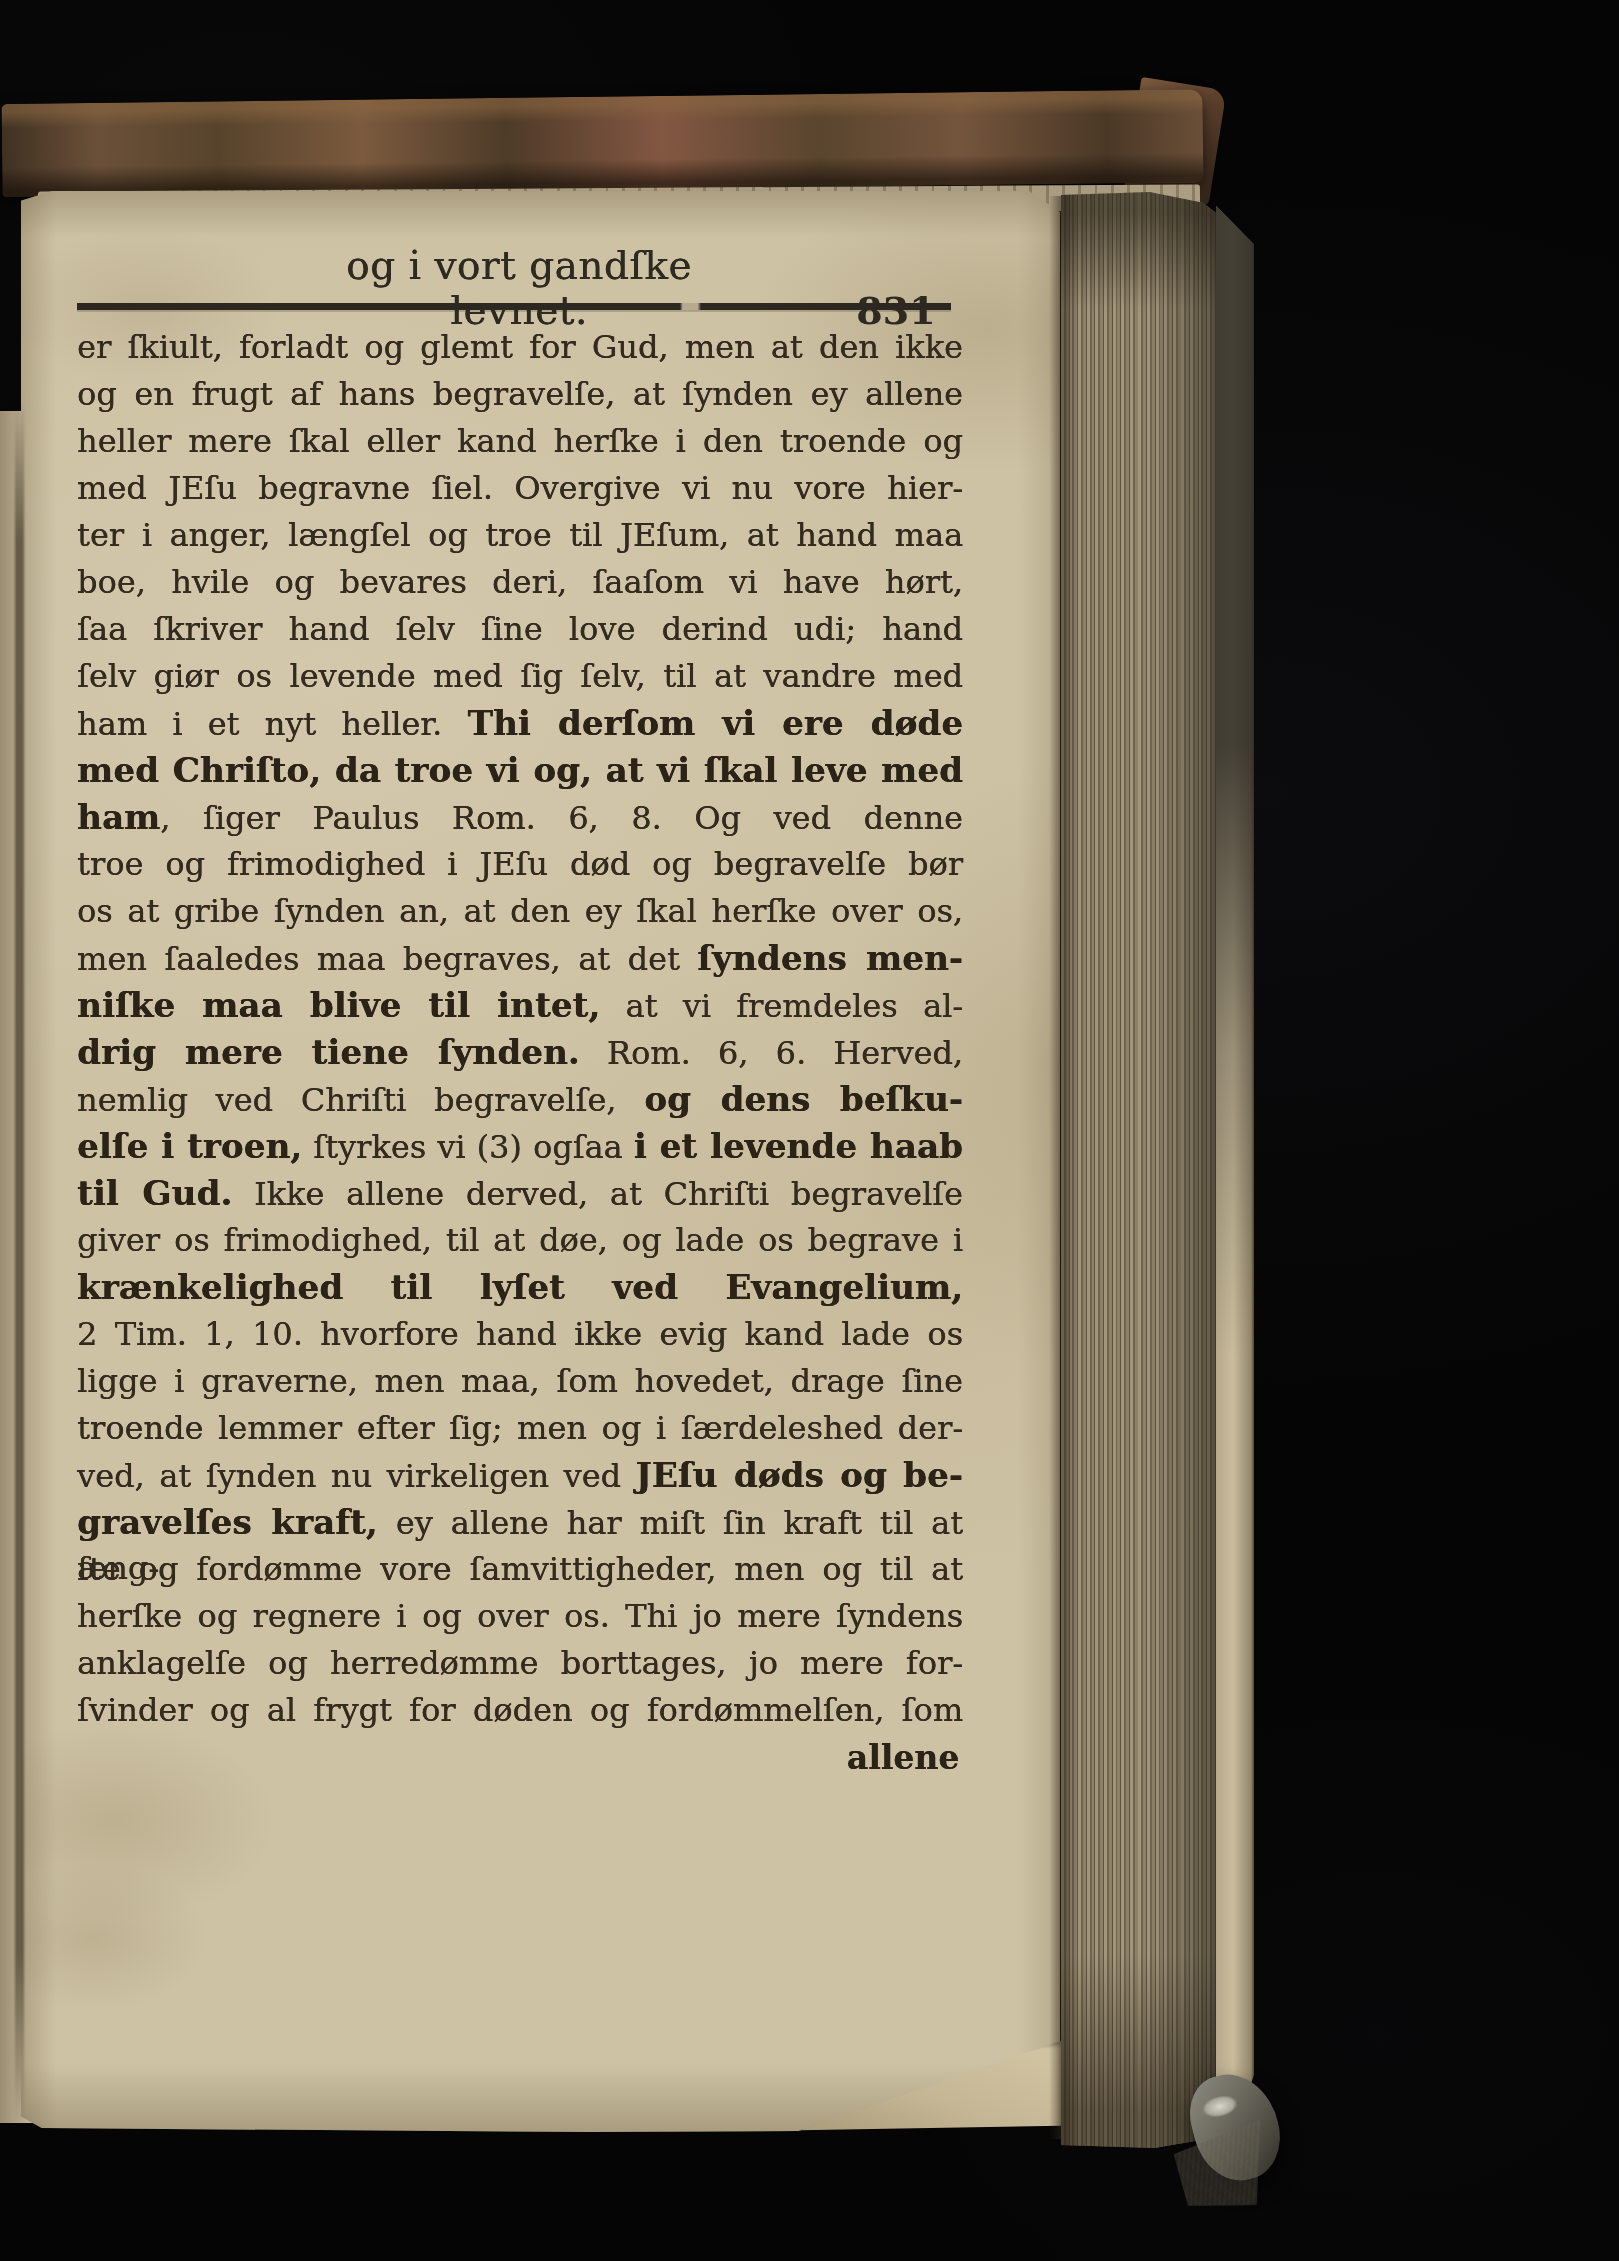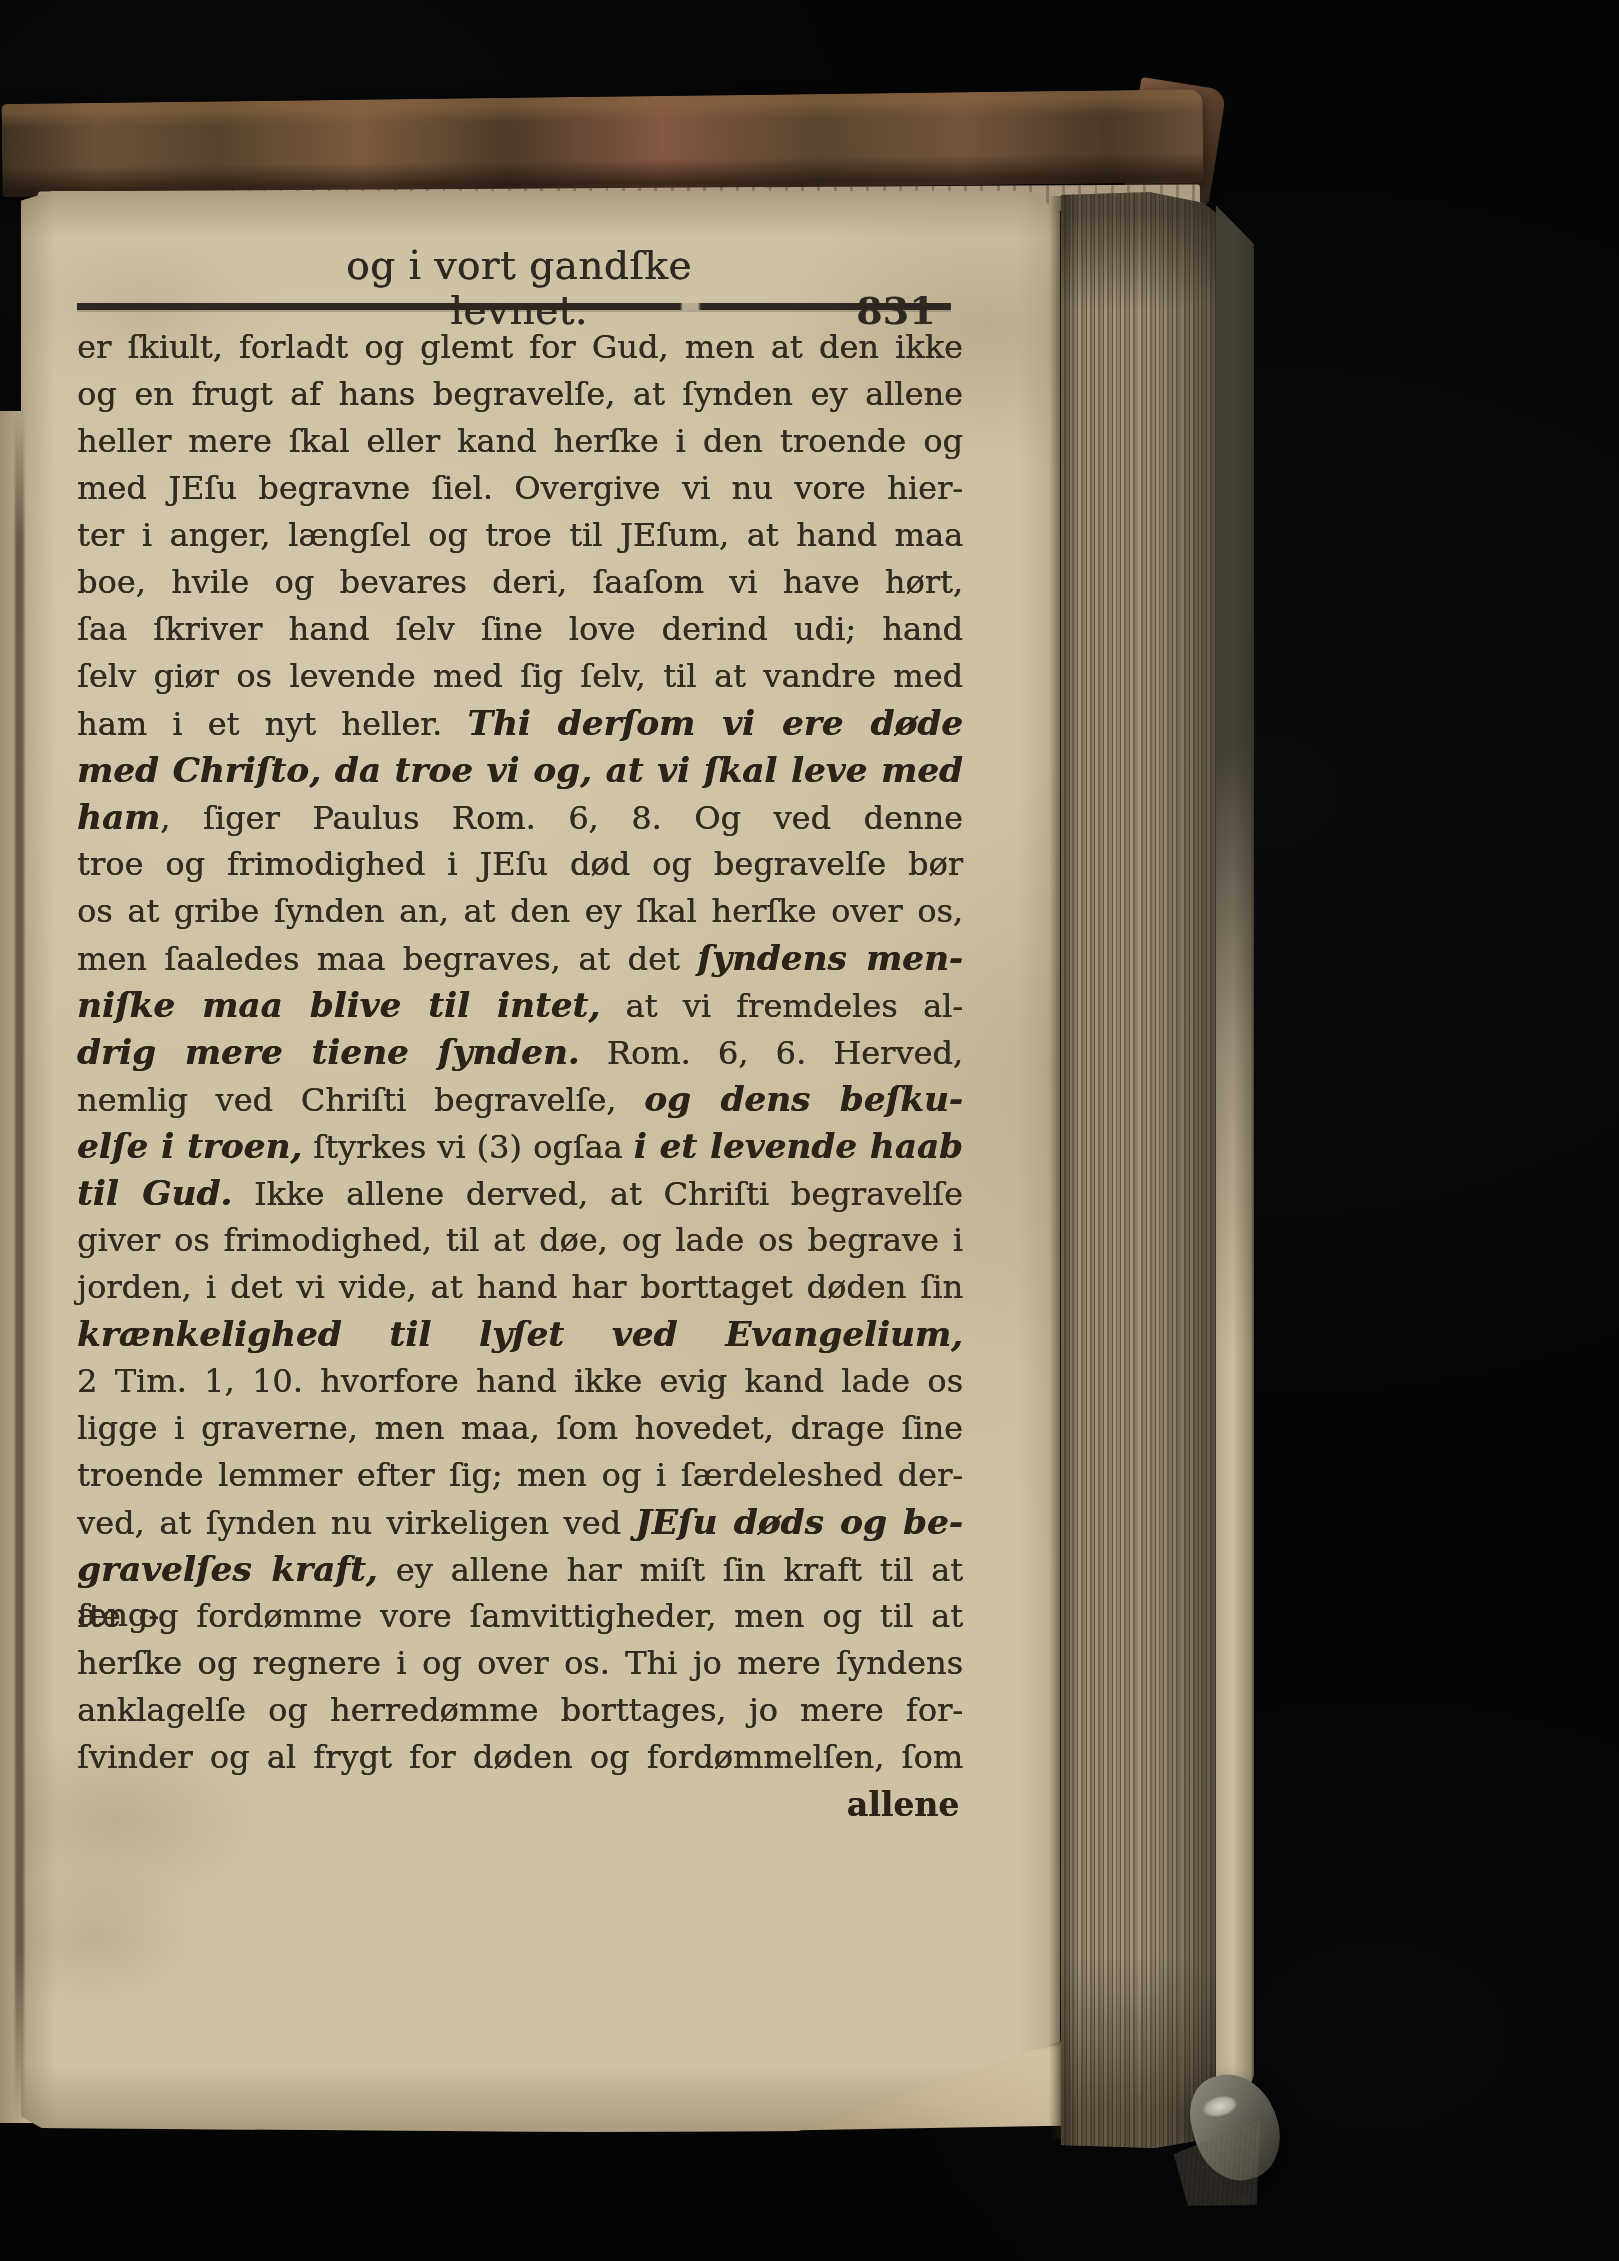--- a/index.html
+++ b/index.html
@@ -78,21 +78,21 @@
   .running-title{margin-left:202px;width:480px;text-align:center;font-weight:400;font-size:39px;
     letter-spacing:0.5px;text-shadow:0.4px 0 0 currentColor;}
   .page-number{margin-left:auto;width:134px;text-align:center;font-size:38px;font-weight:600;}
   .header-rule{position:absolute;left:56px;top:112px;width:874px;height:6.7px;
     background:linear-gradient(90deg,#2c2720 0 69%, rgba(44,39,32,.15) 69.3% 71%, #2c2720 71.4% 100%);
     box-shadow:0 1.9px 0 rgba(44,39,32,.22);}
   .text-body{position:absolute;left:56px;top:134px;width:886px;color:#332b1f;}
   .tline{height:47px;font-size:32px;line-height:45px;text-align:justify;text-align-last:justify;
     text-shadow:0.3px 0 0 currentColor;}
   .seg{white-space:pre-wrap;}
-  .seg.em{font-weight:700;font-size:1.07em;color:#2b2317;font-style:italic;}
+  .seg.em{font-weight:700;font-size:1.07em;color:#2b2317;}
   .catchword-line{height:48px;font-size:33px;font-weight:700;line-height:46px;
     text-align:right;text-align-last:right;padding-right:3.8px;color:#2b2317;
     text-shadow:0.3px 0 0 currentColor;}
 </style>
 </head>
 <body>
 
 <div id="scene">
   <div class="leather-corner"></div>
   <div class="leather"></div>
@@ -119,21 +119,20 @@
         <div class="tline"><span class="seg em">ham</span><span class="seg">, ſiger Paulus Rom. 6, 8. Og ved denne</span></div>
         <div class="tline"><span class="seg">troe og frimodighed i JEſu død og begravelſe bør</span></div>
         <div class="tline"><span class="seg">os at gribe ſynden an, at den ey ſkal herſke over os,</span></div>
         <div class="tline"><span class="seg">men ſaaledes maa begraves, at det </span><span class="seg em">ſyndens men-</span></div>
         <div class="tline"><span class="seg em">niſke maa blive til intet,</span><span class="seg"> at vi fremdeles al-</span></div>
         <div class="tline"><span class="seg em">drig mere tiene ſynden.</span><span class="seg"> Rom. 6, 6. Herved,</span></div>
         <div class="tline"><span class="seg">nemlig ved Chriſti begravelſe, </span><span class="seg em">og dens beſku-</span></div>
         <div class="tline"><span class="seg em">elſe i troen,</span><span class="seg"> ſtyrkes vi (3) ogſaa </span><span class="seg em">i et levende haab</span></div>
         <div class="tline"><span class="seg em">til Gud.</span><span class="seg"> Ikke allene derved, at Chriſti begravelſe</span></div>
         <div class="tline"><span class="seg">giver os frimodighed, til at døe, og lade os begrave i</span></div>
-        <div class="tline"><span class="seg">jorden, i det vi vide, at hand har borttaget døden ſin</span></div>
         <div class="tline"><span class="seg em">krænkelighed til lyſet ved Evangelium,</span></div>
         <div class="tline"><span class="seg">2 Tim. 1, 10. hvorfore hand ikke evig kand lade os</span></div>
         <div class="tline"><span class="seg">ligge i graverne, men maa, ſom hovedet, drage ſine</span></div>
         <div class="tline"><span class="seg">troende lemmer efter ſig; men og i ſærdeleshed der-</span></div>
         <div class="tline"><span class="seg">ved, at ſynden nu virkeligen ved </span><span class="seg em">JEſu døds og be-</span></div>
         <div class="tline"><span class="seg em">gravelſes kraft,</span><span class="seg"> ey allene har miſt ſin kraft til at æng-</span></div>
         <div class="tline"><span class="seg">ſte og fordømme vore ſamvittigheder, men og til at</span></div>
         <div class="tline"><span class="seg">herſke og regnere i og over os. Thi jo mere ſyndens</span></div>
         <div class="tline"><span class="seg">anklagelſe og herredømme borttages, jo mere for-</span></div>
         <div class="tline"><span class="seg">ſvinder og al frygt for døden og fordømmelſen, ſom</span></div>

